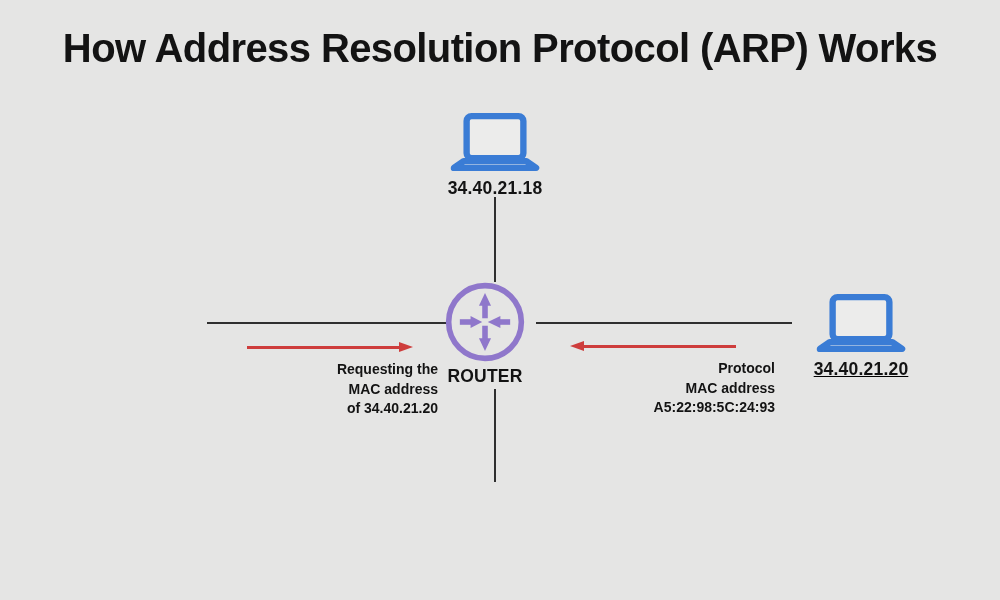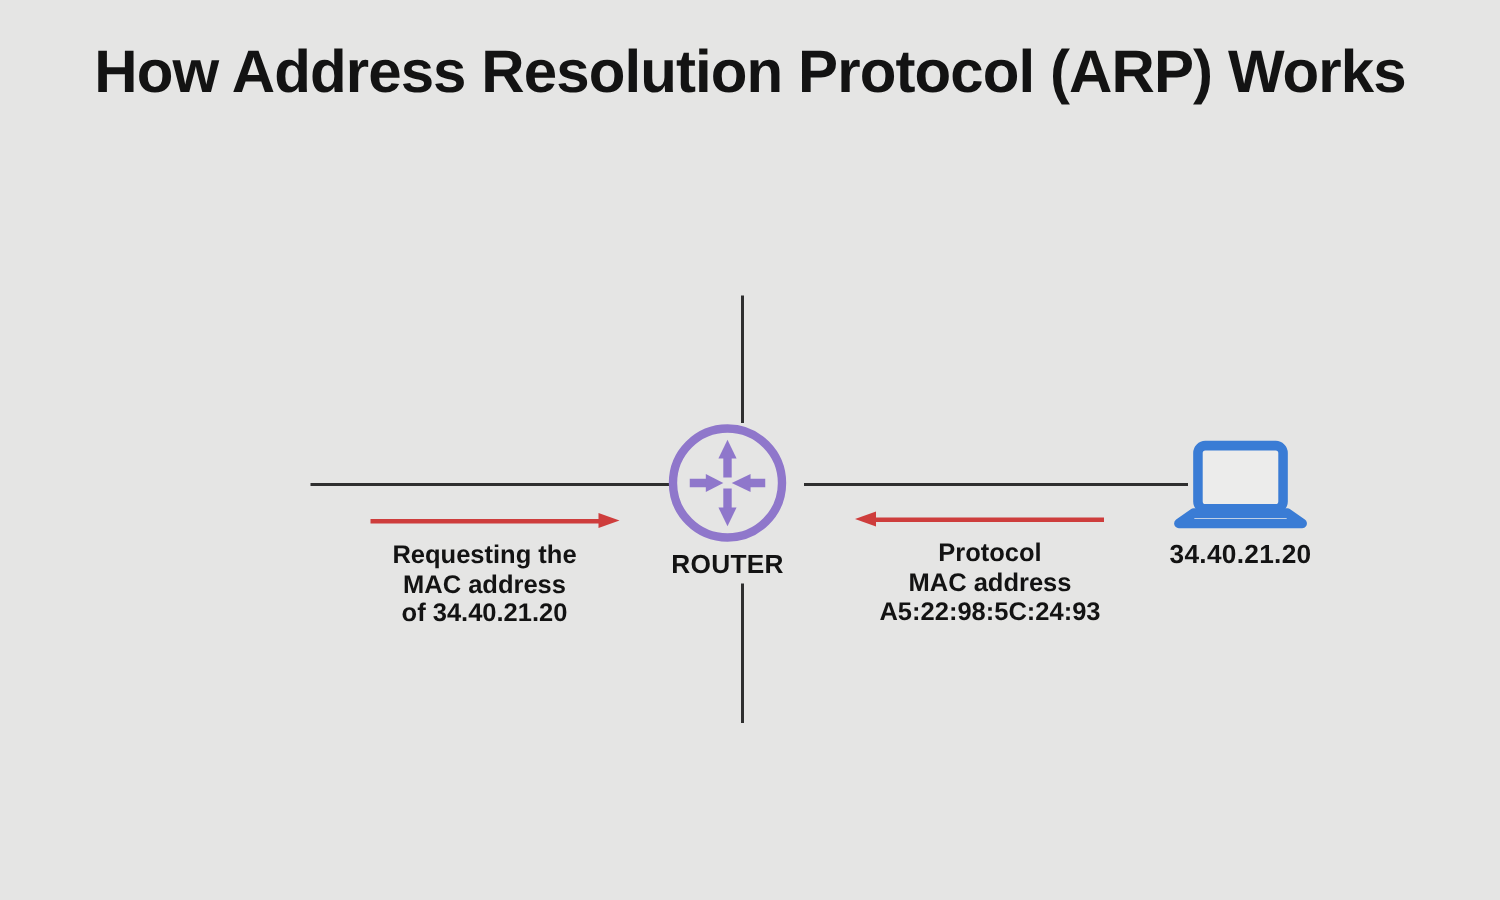--- a/index.html
+++ b/index.html
@@ -27,21 +27,21 @@
   .link-bottom{left:494px;top:389px;height:93px;}
   .link-left{left:207px;top:322px;width:248px;}
   .link-right{left:536px;top:322px;width:256px;}
   
   .node{
     position:absolute;width:170px;
     display:flex;flex-direction:column;align-items:center;
   }
   .node-top{left:410px;top:112px;}
   .node-left{left:77px;top:293px;}
-  .node-right{left:742px;top:293px;}
+  .node-right{left:776px;top:293px;text-decoration:underline;}
   .node-bottom{left:410px;top:482px;}
   .node-router{left:400px;top:281px;}
   .node-label{
     margin-top:5px;
     font-size:17.5px;font-weight:700;letter-spacing:0.2px;
     color:var(--text,#131313);text-align:center;white-space:nowrap;
   }
   .node-router .node-label{margin-top:3px;}
   .laptop-svg{width:90px;height:61px;display:block;}
   .lap-screen{
@@ -78,39 +78,46 @@
   .red-arrow.dir-right .head{
     right:0;border-left:14px solid var(--arrow,#ce3d3c);
   }
   .red-arrow.dir-left .head{
     left:0;border-right:14px solid var(--arrow,#ce3d3c);
   }
   .arrow-request{left:247px;top:342px;width:166px;}
   .arrow-reply{left:570px;top:341px;width:166px;}
   
   .msg{
-    position:absolute;width:230px;text-align:center;
-    font-size:17px;font-weight:700;line-height:19.5px;
+    position:absolute;width:230px;text-align:right;
+    font-size:14px;font-weight:700;line-height:19.5px;
     color:var(--text,#131313);
   }
   .msg-request{left:208px;top:360px;}
   .msg-reply{left:545px;top:359px;}
 </style>
 </head>
 <body>
 
 <div class="canvas">
 
   <h1 class="title">How Address Resolution Protocol (ARP) Works</h1>
 
   <div class="link v link-top"></div>
   <div class="link v link-bottom"></div>
   <div class="link h link-left"></div>
   <div class="link h link-right"></div>
 
+  <div class="node node-top">
+    <svg class="laptop-svg" viewBox="0 0 92 62">
+      <rect class="lap-screen" x="17" y="4" width="58" height="43" rx="5"></rect>
+      <path class="lap-base" d="M14 50 L78 50 L88 57 L4 57 Z"></path>
+    </svg>
+    <div class="node-label">34.40.21.18</div>
+  </div>
 
 
   <div class="node node-right">
     <svg class="laptop-svg" viewBox="0 0 92 62">
       <rect class="lap-screen" x="17" y="4" width="58" height="43" rx="5"></rect>
       <path class="lap-base" d="M14 50 L78 50 L88 57 L4 57 Z"></path>
     </svg>
     <div class="node-label">34.40.21.20</div>
   </div>
 

